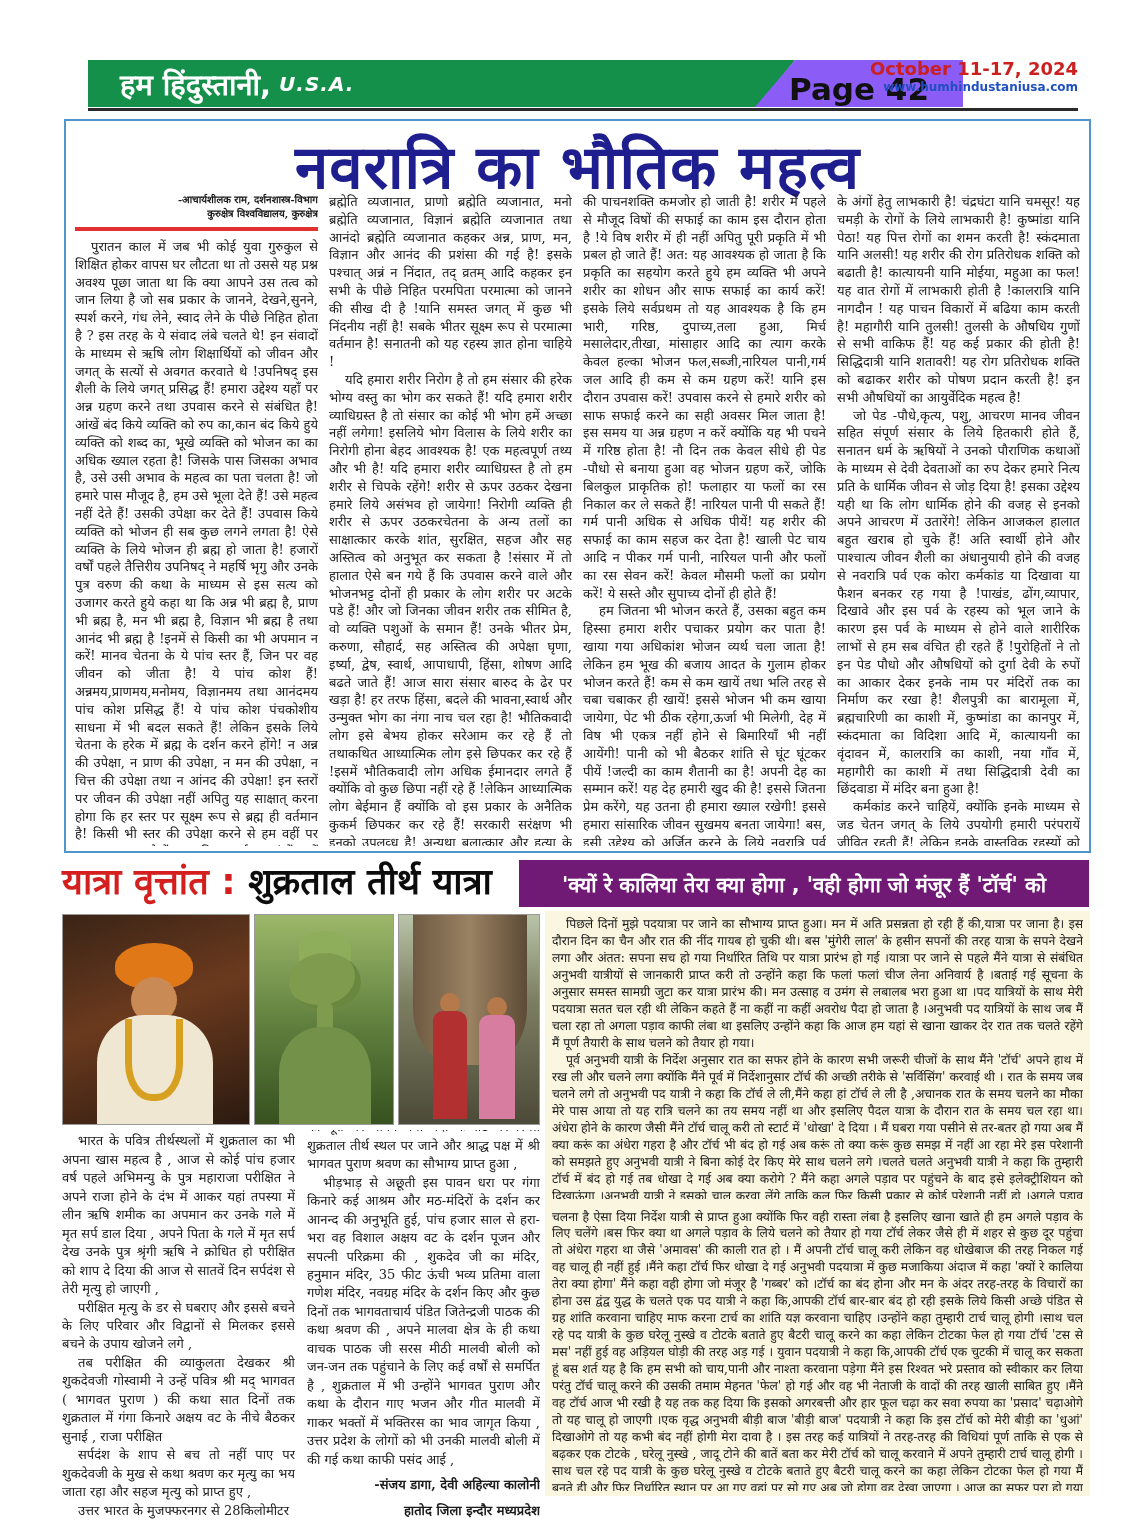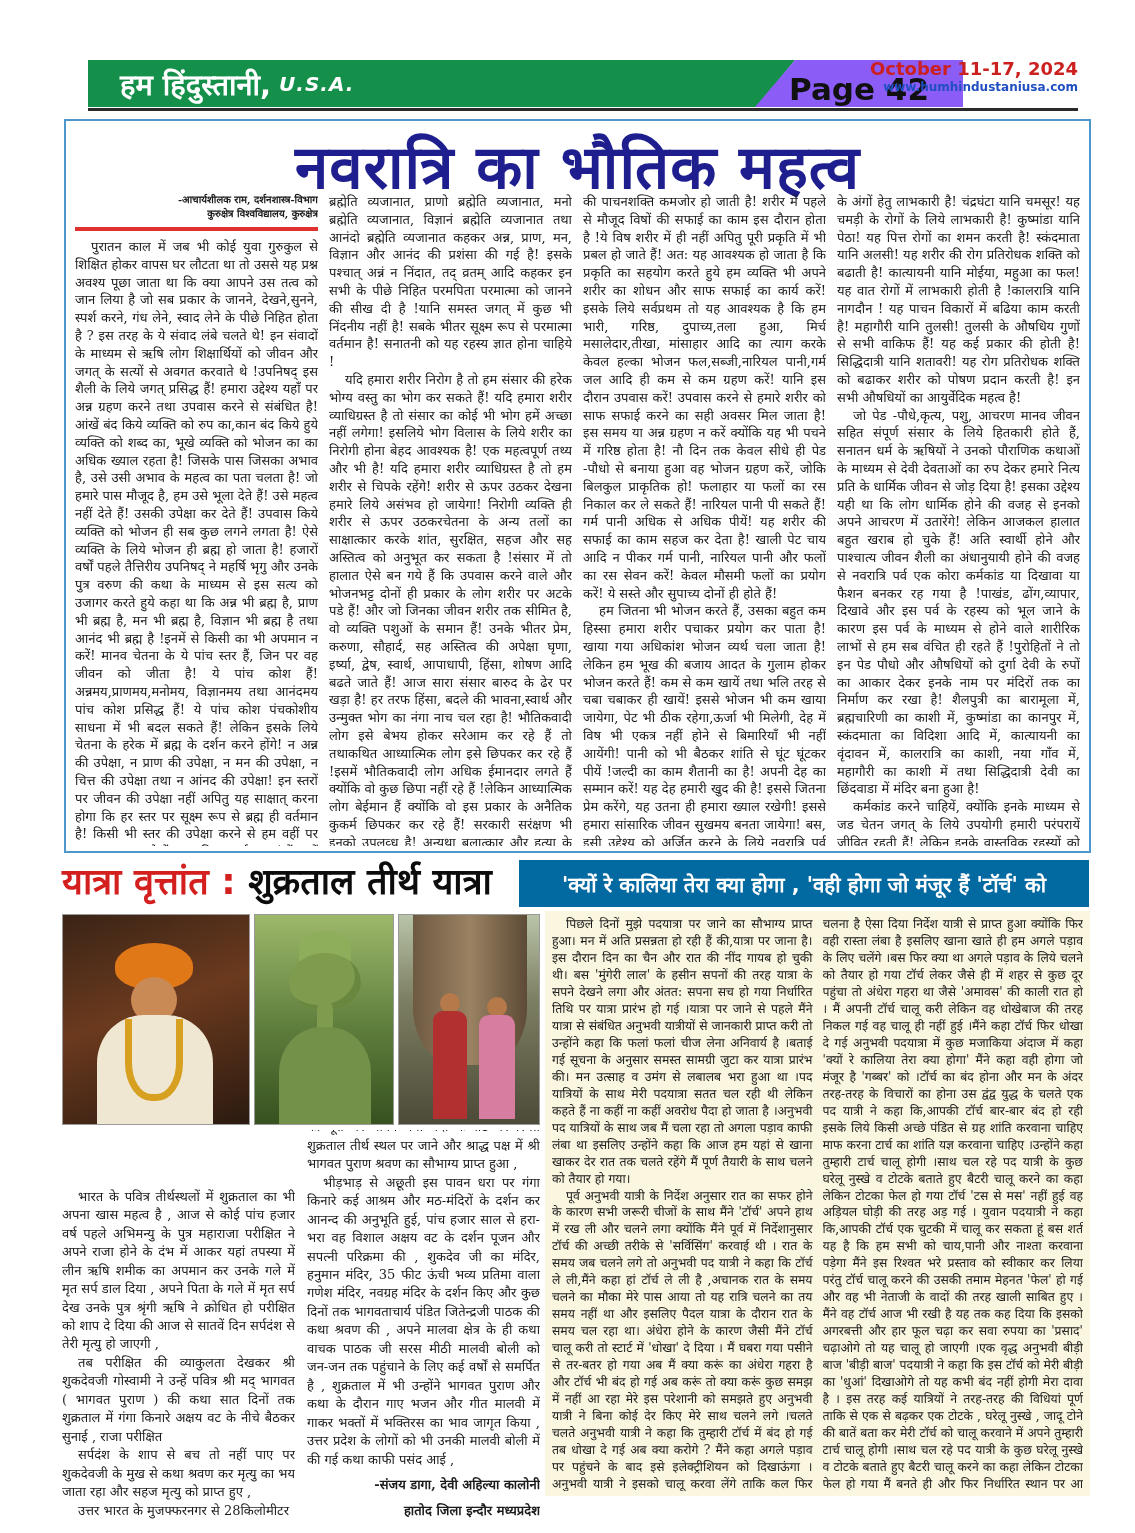--- a/index.html
+++ b/index.html
@@ -51,21 +51,21 @@
 
   
   .travel-headline {
     position:absolute; left:62px; top:857px; width:452px; height:50px;
     font-weight:bold; font-size:36px; line-height:50px; white-space:nowrap;
   }
   .travel-headline .hl-red { color:#d41f1f; }
   .travel-headline .hl-black { color:#0c0c0c; }
   .torch-headline {
     position:absolute; left:519px; top:860px; width:570px; height:47px;
-    background:#0369a1; color:#ffffff; font-weight:bold; font-size:20.5px;
+    background:#701a75; color:#ffffff; font-weight:bold; font-size:20.5px;
     display:flex; align-items:center; justify-content:center; text-align:center;
     padding:0 4px;
   }
 
   
   .photo-row { position:absolute; left:62px; top:914px; width:478px; height:211px; display:flex; gap:4px; }
   .photo { position:relative; overflow:hidden; border:1px solid #999; }
   .photo-priest { width:188px; background:linear-gradient(160deg,#3a2416 0%,#6b3a1e 45%,#2b1a10 100%); }
   .turban { position:absolute; left:52px; top:28px; width:78px; height:46px; border-radius:50% 50% 42% 42%; background:#e07818; }
   .face { position:absolute; left:68px; top:62px; width:46px; height:46px; border-radius:50%; background:#c98a56; }
@@ -91,21 +91,21 @@
   .tcol { flex:1 1 0; font-size:13px; line-height:1.42; text-align:justify; overflow:hidden; }
   .tcol p { margin:0; text-indent:16px; }
   .tcol p.cont { text-indent:0; }
   .travel-sig { margin-top:6px; font-weight:bold; text-align:right; text-indent:0; line-height:1.5; }
 
   
   .torch-panel {
     position:absolute; left:545px; top:911px; width:545px; height:585px;
     background:#fbf6df; padding:5px 7px; overflow:hidden;
   }
-  .torch-cols { display:flex; gap:10px; height:100%; overflow:hidden; font-family:"DejaVu Serif", serif; }
+  .torch-cols { display:flex; gap:10px; height:100%; overflow:hidden; font-family:"DejaVu Serif", serif;flex-direction:column; }
   .kcol { flex:1 1 0; font-size:12.3px; line-height:1.38; text-align:justify; overflow:hidden; }
   .kcol p { margin:0; text-indent:14px; }
   .kcol p.cont { text-indent:0; }
 </style>
 </head>
 <body>
 
 <div class="masthead-green">
   <span class="paper-name">हम हिंदुस्तानी,</span>
   <span class="paper-region">U.S.A.</span>
@@ -174,20 +174,21 @@
     <div class="man-head"></div>
     <div class="man"></div>
     <div class="woman-head"></div>
     <div class="woman"></div>
   </div>
 </div>
 
 <div class="travel-text">
   <div class="tcol">
     <p><span class="lead">भारत</span><span> के पवित्र तीर्थस्थलों में शुक्रताल का भी अपना खास महत्व है , आज से कोई पांच हजार वर्ष पहले अभिमन्यु के पुत्र महाराजा परीक्षित ने अपने राजा होने के दंभ में आकर यहां तपस्या में लीन ऋषि शमीक का अपमान कर उनके गले में मृत सर्प डाल दिया , अपने पिता के गले में मृत सर्प देख उनके पुत्र श्रृंगी ऋषि ने क्रोधित हो परीक्षित को शाप दे दिया की आज से सातवें दिन सर्पदंश से तेरी मृत्यु हो जाएगी ,</span></p>
+    <p>परीक्षित मृत्यु के डर से घबराए और इससे बचने के लिए परिवार और विद्वानों से मिलकर इससे बचने के उपाय खोजने लगे ,</p>
     <p>तब परीक्षित की व्याकुलता देखकर श्री शुकदेवजी गोस्वामी ने उन्हें पवित्र श्री मद् भागवत ( भागवत पुराण ) की कथा सात दिनों तक शुक्रताल में गंगा किनारे अक्षय वट के नीचे बैठकर सुनाई , राजा परीक्षित</p>
     <p>सर्पदंश के शाप से बच तो नहीं पाए पर शुकदेवजी के मुख से कथा श्रवण कर मृत्यु का भय जाता रहा और सहज मृत्यु को प्राप्त हुए ,</p>
     <p>उत्तर भारत के मुजफ्फरनगर से 28किलोमीटर</p>
   </div>
   <div class="tcol">
     <p class="cont">की दूरी पर पावन गंगा नदी के तट पर स्थित शुक्रताल तीर्थ स्थल पर जाने और श्राद्ध पक्ष में श्री भागवत पुराण श्रवण का सौभाग्य प्राप्त हुआ ,</p>
     <p>भीड़भाड़ से अछूती इस पावन धरा पर गंगा किनारे कई आश्रम और मठ-मंदिरों के दर्शन कर आनन्द की अनुभूति हुई, पांच हजार साल से हरा-भरा वह विशाल अक्षय वट के दर्शन पूजन और सपत्नी परिक्रमा की , शुकदेव जी का मंदिर, हनुमान मंदिर, 35 फीट ऊंची भव्य प्रतिमा वाला गणेश मंदिर, नवग्रह मंदिर के दर्शन किए और कुछ दिनों तक भागवताचार्य पंडित जितेन्द्रजी पाठक की कथा श्रवण की , अपने मालवा क्षेत्र के ही कथा वाचक पाठक जी सरस मीठी मालवी बोली को जन-जन तक पहुंचाने के लिए कई वर्षों से समर्पित है , शुक्रताल में भी उन्होंने भागवत पुराण और कथा के दौरान गाए भजन और गीत मालवी में गाकर भक्तों में भक्तिरस का भाव जागृत किया , उत्तर प्रदेश के लोगों को भी उनकी मालवी बोली में की गई कथा काफी पसंद आई ,</p>
     <div class="travel-sig">-संजय डागा, देवी अहिल्या कालोनी</div>
     <div class="travel-sig">हातोद जिला इन्दौर मध्यप्रदेश</div>
 

